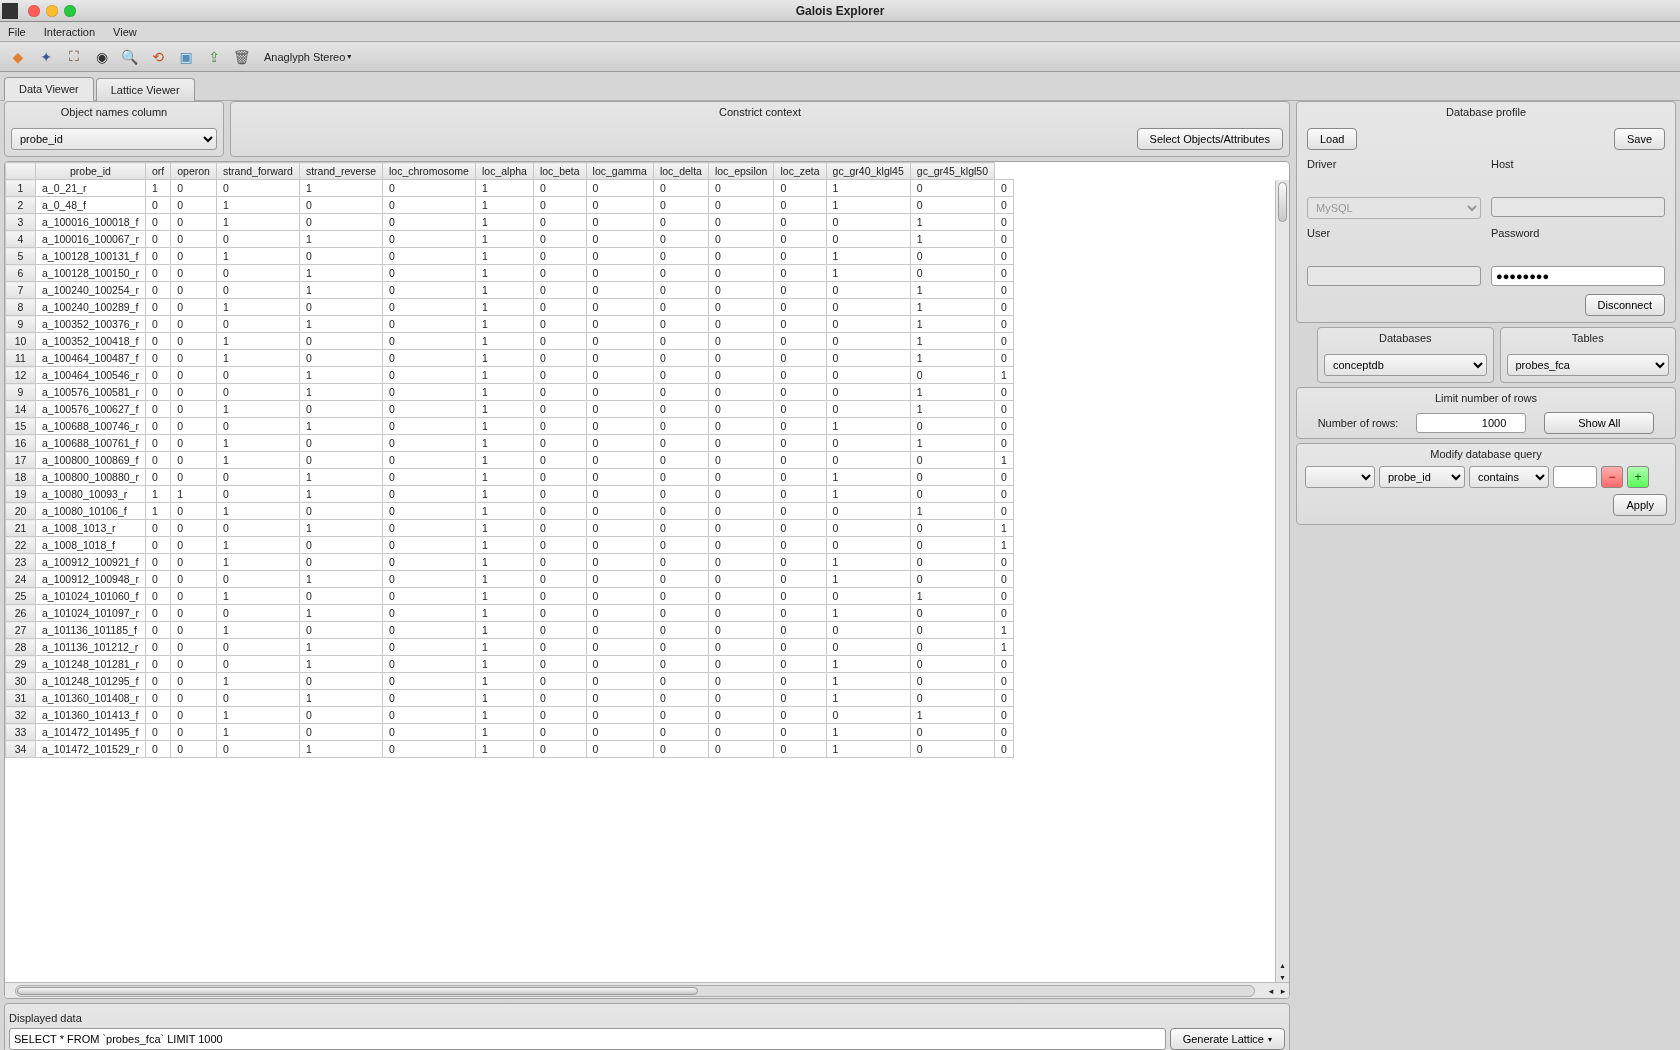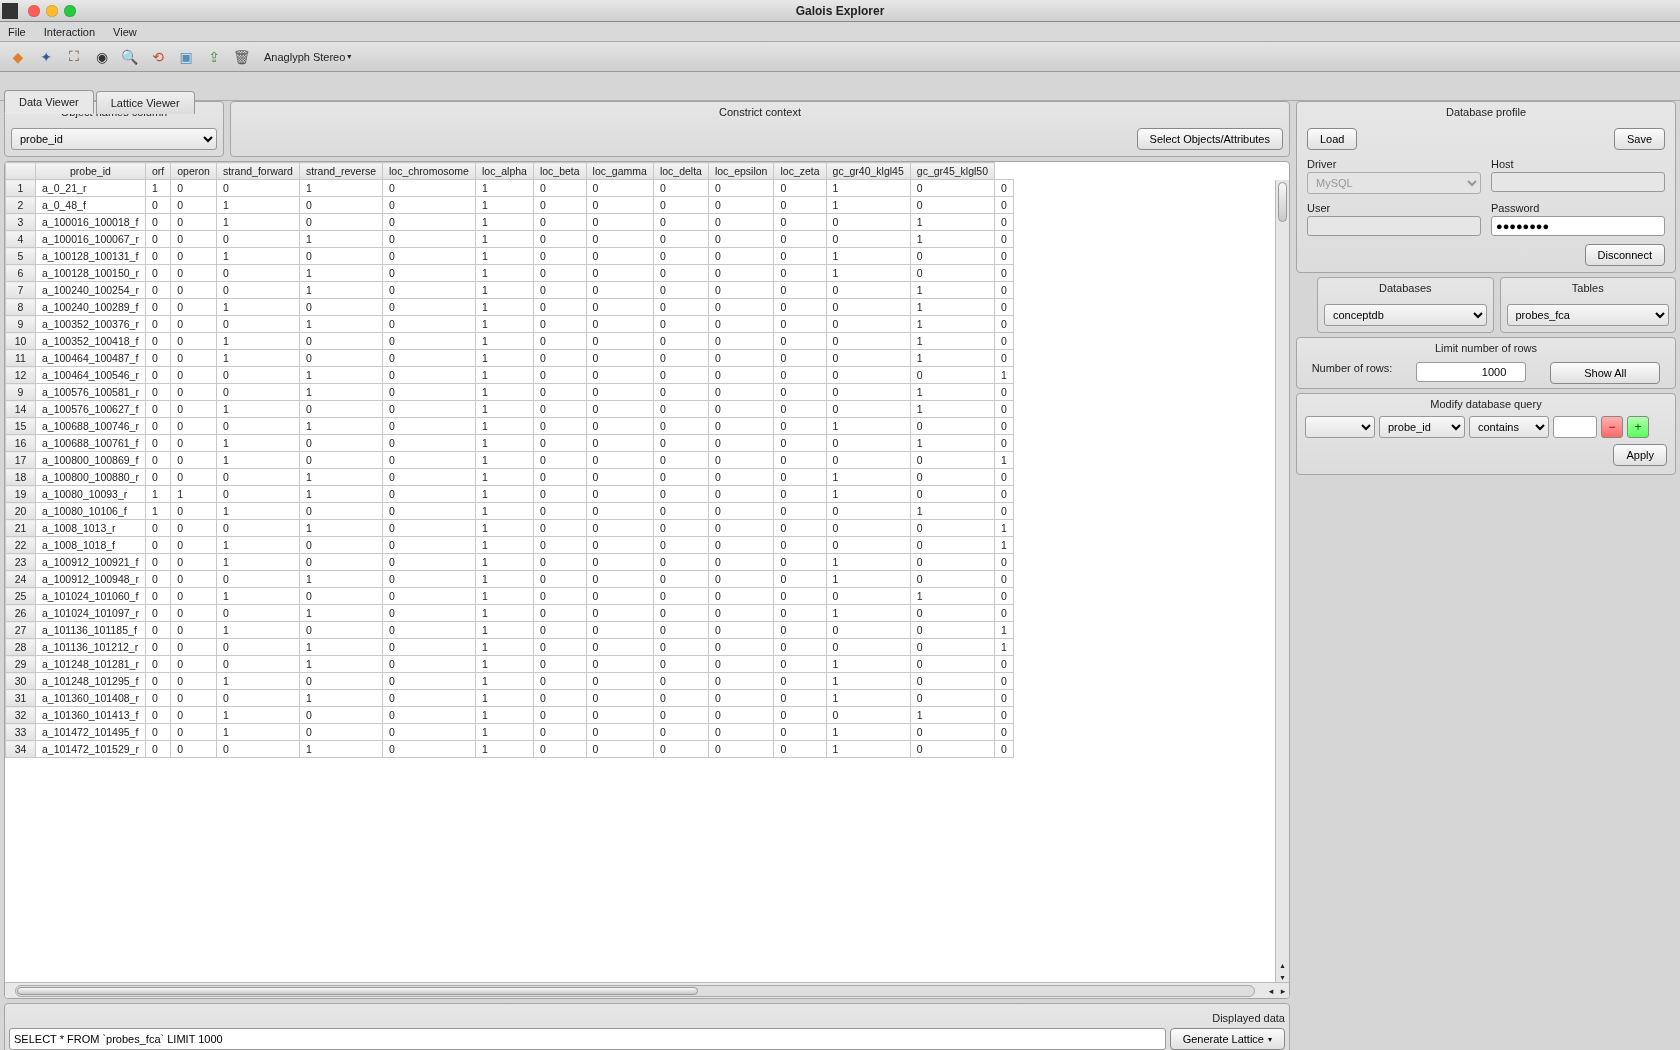--- a/index.html
+++ b/index.html
@@ -11,21 +11,21 @@
 .app-icon{width:16px;height:16px;background:#333;margin-right:4px;margin-left:2px;}
 .title-center{position:absolute;left:50%;transform:translateX(-50%);font-weight:bold;font-size:12px;}
 .menubar{height:20px;background:#d9d9d9;border-bottom:1px solid #aaa;display:flex;align-items:center;padding-left:8px;gap:18px;font-size:11px;}
 .menubar span{cursor:default;}
 .toolbar{height:30px;background:linear-gradient(#e4e4e4,#cfcfcf);border-bottom:1px solid #999;display:flex;align-items:center;padding-left:8px;gap:8px;}
 .toolbar .ticon{width:20px;height:20px;display:flex;align-items:center;justify-content:center;font-size:14px;cursor:pointer;}
 .toolbar .tcombo{margin-left:4px;font-size:11px;cursor:pointer;display:flex;align-items:center;}
 .toolbar .tcombo::after{content:"▾";font-size:8px;margin-left:2px;}
 
 .tabs-row{display:flex;align-items:flex-end;padding:4px 4px 0 4px;background:#d6d6d6;gap:2px;border-bottom:1px solid #aaa;}
-.tab{padding:5px 14px;border:1px solid #999;border-bottom:none;background:linear-gradient(#f0f0f0,#dcdcdc);border-radius:4px 4px 0 0;font-size:11px;cursor:pointer;position:relative;top:14px;}
+.tab{padding:5px 14px;border:1px solid #999;border-bottom:none;background:linear-gradient(#f0f0f0,#dcdcdc);border-radius:4px 4px 0 0;font-size:11px;cursor:pointer;position:relative;top:1px;}
 .tab.active{background:#e8e8e8;border-bottom:1px solid #e8e8e8;}
 
 .content{display:flex;height:calc(100% - 92px);gap:6px;padding:0 4px 4px 4px;}
 .left{flex:1;display:flex;flex-direction:column;gap:4px;}
 .right{width:380px;display:flex;flex-direction:column;gap:4px;}
 
 .panel{border:1px solid #a5a5a5;border-radius:4px;background:linear-gradient(#e6e6e6,#dcdcdc);}
 .panel-header{text-align:center;padding:4px 0;font-size:11px;}
 .panel-body{padding:6px;}
 
@@ -50,23 +50,23 @@
 
 .displayed{border:1px solid #a5a5a5;border-radius:4px;background:linear-gradient(#e6e6e6,#dcdcdc);padding:4px;}
 .displayed-row{display:flex;gap:4px;align-items:center;}
 .sql-input{flex:1;height:22px;}
 .gen-btn{display:flex;align-items:center;gap:4px;}
 .gen-btn::after{content:"▾";font-size:8px;}
 
 .profile-body{display:grid;grid-template-columns:1fr 1fr;gap:8px 10px;padding:6px 10px;}
 .profile-body label{font-size:11px;display:block;margin-bottom:2px;}
 .full-row{grid-column:1/3;display:flex;justify-content:space-between;}
-.field-col input,.field-col select{width:100%;}
-
-.mini-row{display:flex;gap:24px;align-items:flex-start;justify-content:center;padding:4px 8px;}
+.field-col input,.field-col select{width:100%;margin-top:25px;}
+
+.mini-row{display:flex;gap:18px;align-items:center;justify-content:center;padding:4px 8px;}
 .query-row{display:flex;gap:4px;align-items:center;padding:2px 8px;}
 .query-row select,.query-row input{height:22px;}
 .icon-btn{width:22px;height:22px;border:1px solid #888;border-radius:3px;display:flex;align-items:center;justify-content:center;cursor:pointer;font-size:12px;}
 .icon-btn.red{background:linear-gradient(#ffb0b0,#ff6a6a);color:#800;}
 .icon-btn.green{background:linear-gradient(#b0ffb0,#5aff5a);color:#060;}
 .apply-row{display:flex;justify-content:flex-end;padding:4px 8px 8px;}
 
 .vscroll-ghost{position:absolute;right:0;top:18px;bottom:16px;width:14px;background:#e6e6e6;border-left:1px solid #bbb;}
 .vscroll-thumb{position:absolute;top:2px;left:2px;right:2px;height:40px;background:linear-gradient(#f8f8f8,#c8c8c8);border:1px solid #999;border-radius:6px;}
 .vscroll-arrow{position:absolute;left:0;right:0;text-align:center;font-size:8px;cursor:pointer;}
@@ -771,21 +771,21 @@
       <div class="hscroll-row">
         <div class="hscroll-track">
             <div class="hscroll-thumb"></div>
           </div>
         <div class="harrow">◂</div>
           <div class="harrow">▸</div>
       </div>
     </div>
 
     <div class="displayed">
-      <div class="panel-header" style="text-align:right">Displayed data</div>
+      <div class="panel-header" style="text-align:left">Displayed data</div>
       <div class="displayed-row">
         <input type="text" class="sql-input" value="SELECT * FROM `probes_fca` LIMIT 1000" style="">
         <button class="btn gen-btn">
             <span>Generate Lattice</span>
           </button>
       </div>
     </div>
   </div>
 
   <div class="right">

